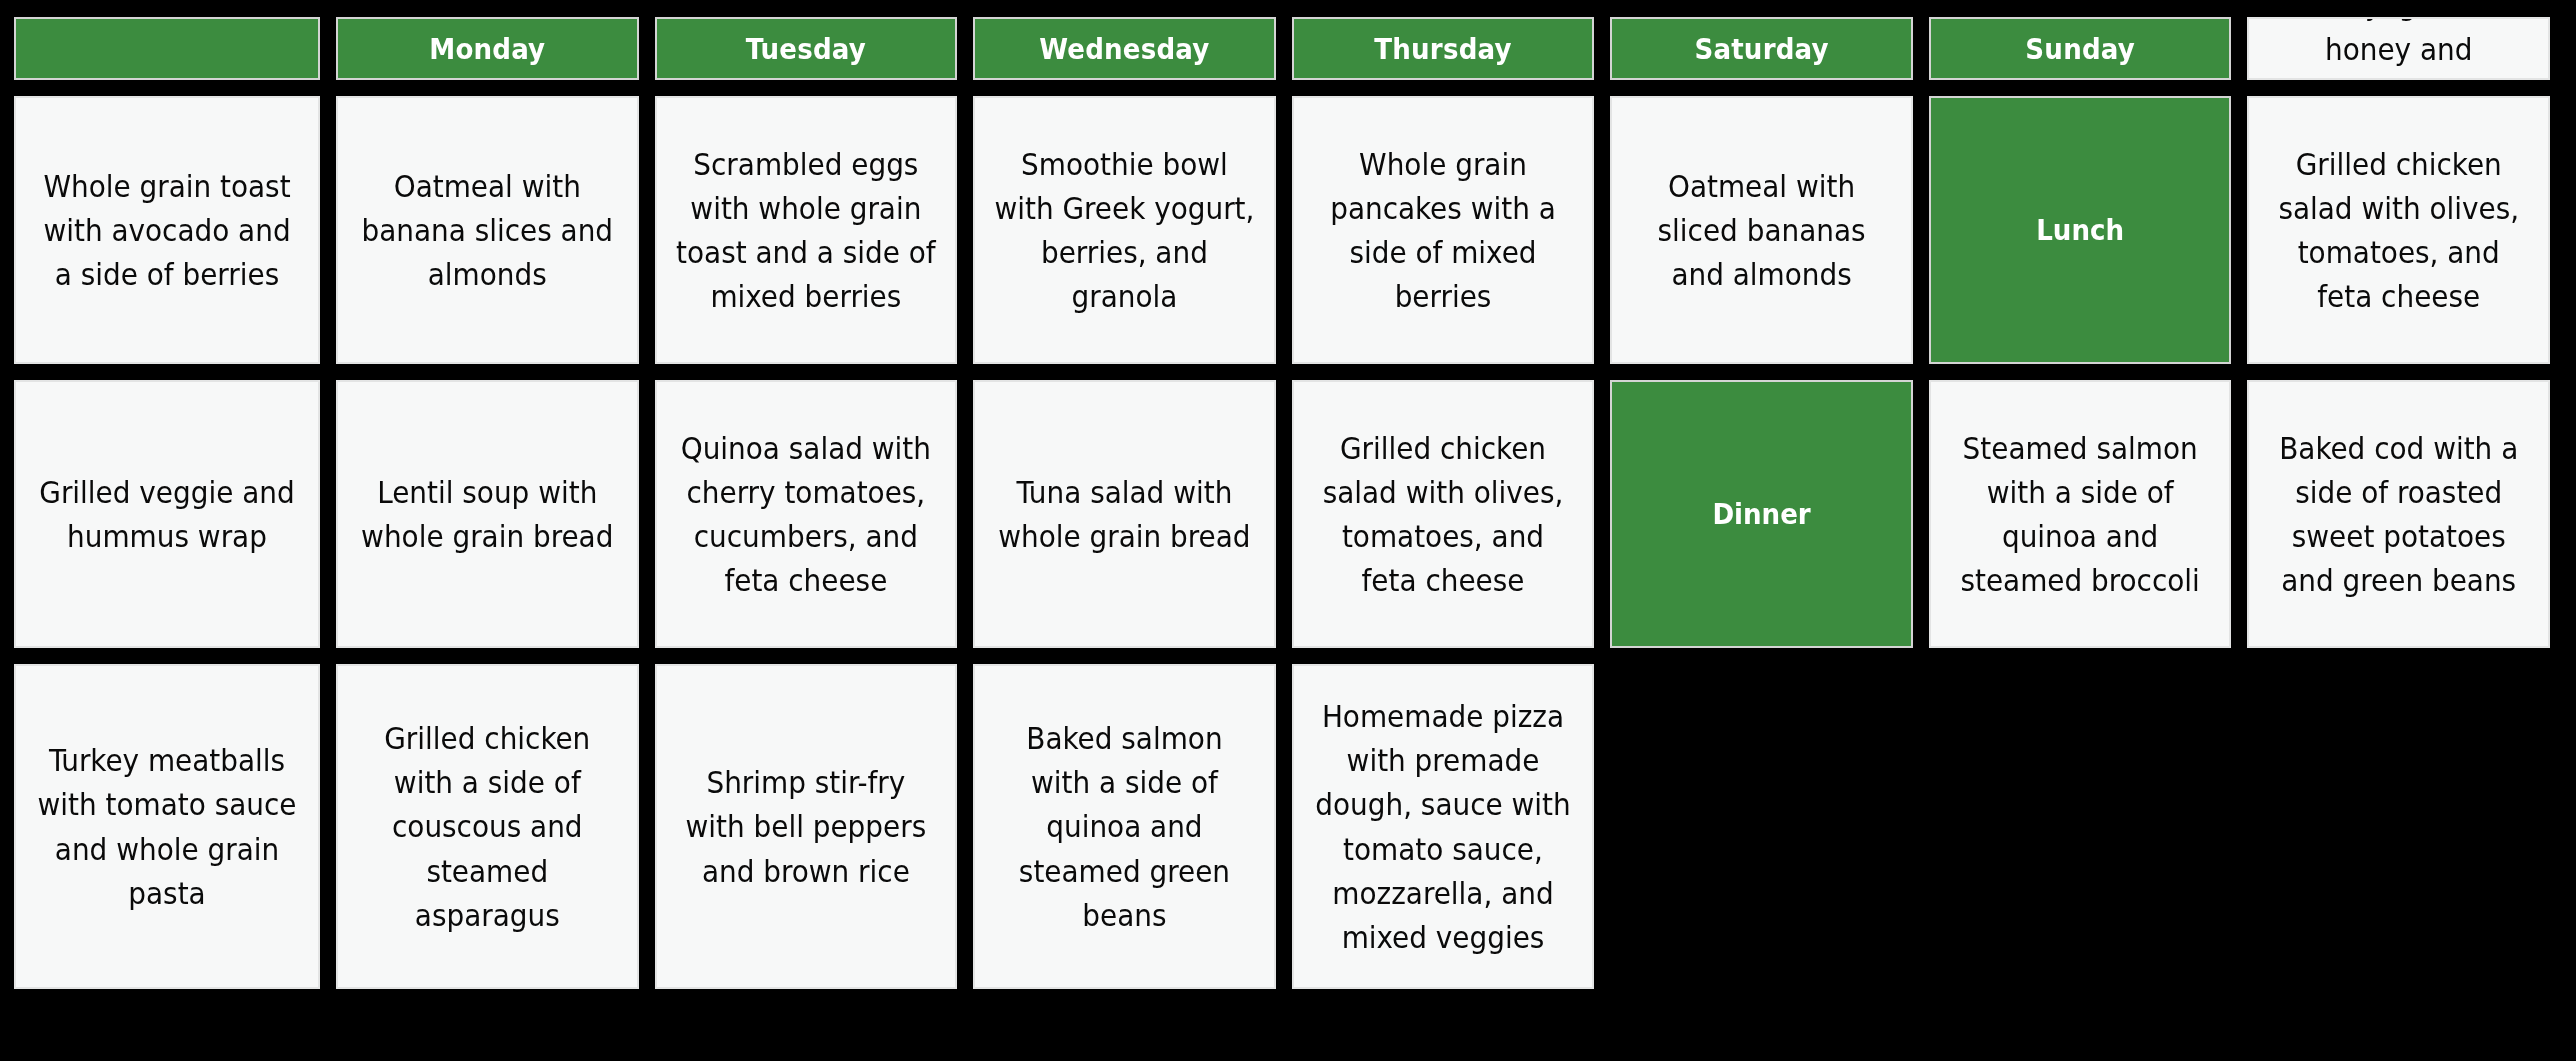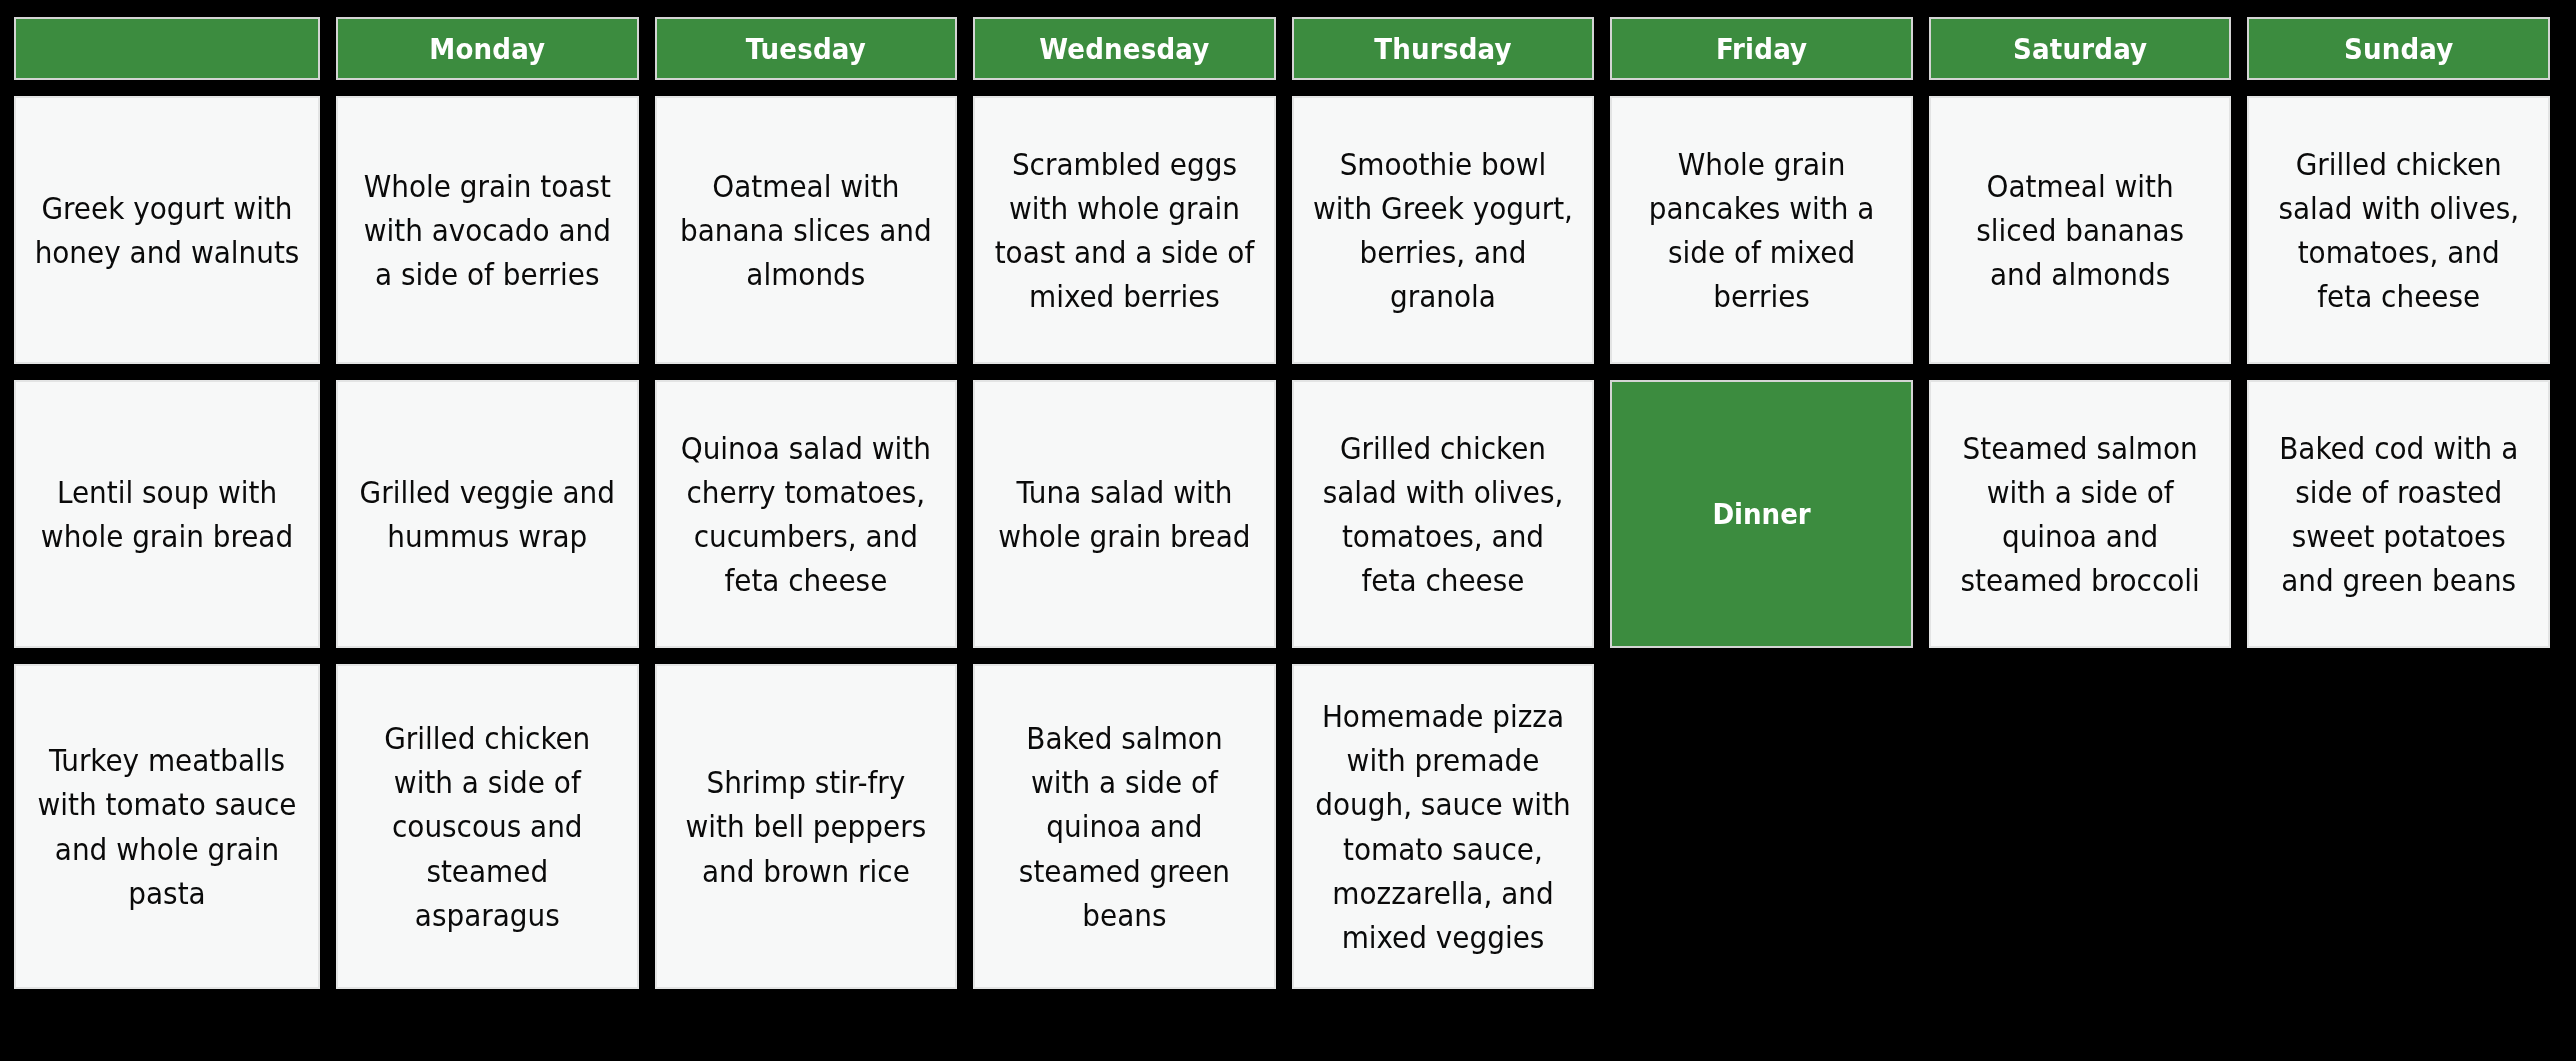--- a/index.html
+++ b/index.html
@@ -92,23 +92,20 @@
   <div class="cell head-cell">
     <span class="cell-text">Tuesday</span>
   </div>
   <div class="cell head-cell">
     <span class="cell-text">Wednesday</span>
   </div>
   <div class="cell head-cell">
     <span class="cell-text">Thursday</span>
   </div>
   <div class="cell head-cell">
-    <span class="cell-text">Friday</span>
-  </div>
-  <div class="cell head-cell">
     <span class="cell-text">Saturday</span>
   </div>
   <div class="cell head-cell">
     <span class="cell-text">Sunday</span>
   </div>
 
   <div class="cell body-cell">
     <span class="cell-text">Greek yogurt with honey and walnuts</span>
   </div>
   <div class="cell body-cell">
@@ -123,28 +120,31 @@
   <div class="cell body-cell">
     <span class="cell-text">Smoothie bowl with Greek yogurt, berries, and granola</span>
   </div>
   <div class="cell body-cell">
     <span class="cell-text">Whole grain pancakes with a side of mixed berries</span>
   </div>
   <div class="cell body-cell">
     <span class="cell-text">Oatmeal with sliced bananas and almonds</span>
   </div>
 
+  <div class="cell row-label-cell">
+    <span class="cell-text">Lunch</span>
+  </div>
   <div class="cell body-cell">
     <span class="cell-text">Grilled chicken salad with olives, tomatoes, and feta cheese</span>
   </div>
   <div class="cell body-cell">
-    <span class="cell-text">Lentil soup with whole grain bread</span>
+    <span class="cell-text">Grilled veggie and hummus wrap</span>
   </div>
   <div class="cell body-cell">
-    <span class="cell-text">Grilled veggie and hummus wrap</span>
+    <span class="cell-text">Lentil soup with whole grain bread</span>
   </div>
   <div class="cell body-cell">
     <span class="cell-text">Quinoa salad with cherry tomatoes, cucumbers, and feta cheese</span>
   </div>
   <div class="cell body-cell">
     <span class="cell-text">Tuna salad with whole grain bread</span>
   </div>
   <div class="cell body-cell">
     <span class="cell-text">Grilled chicken salad with olives, tomatoes, and feta cheese</span>
   </div>

